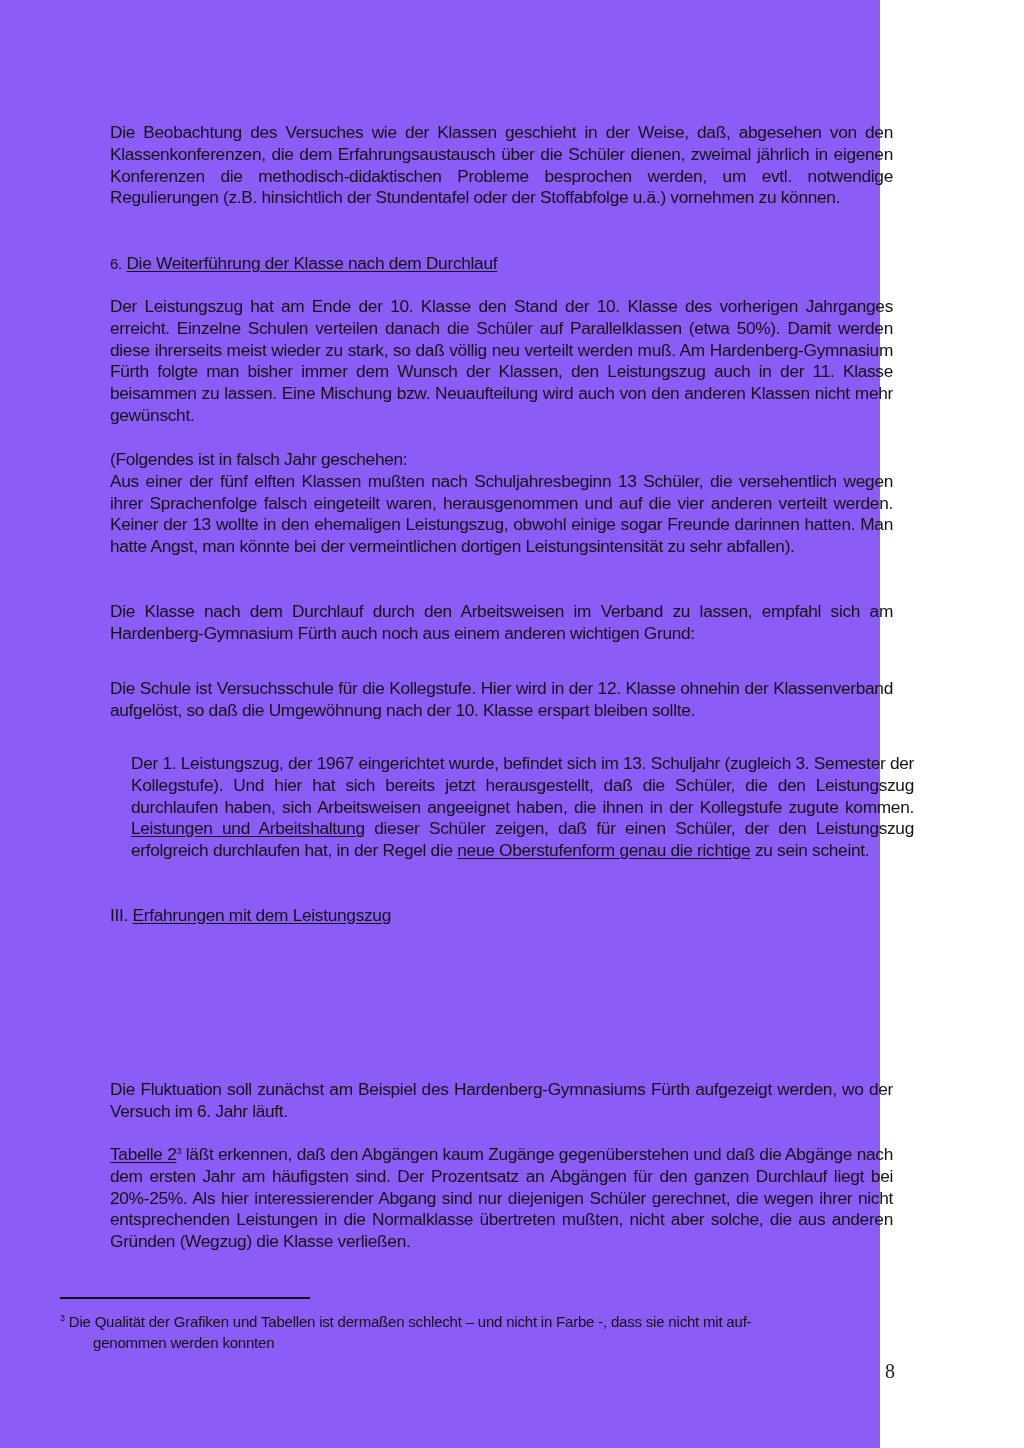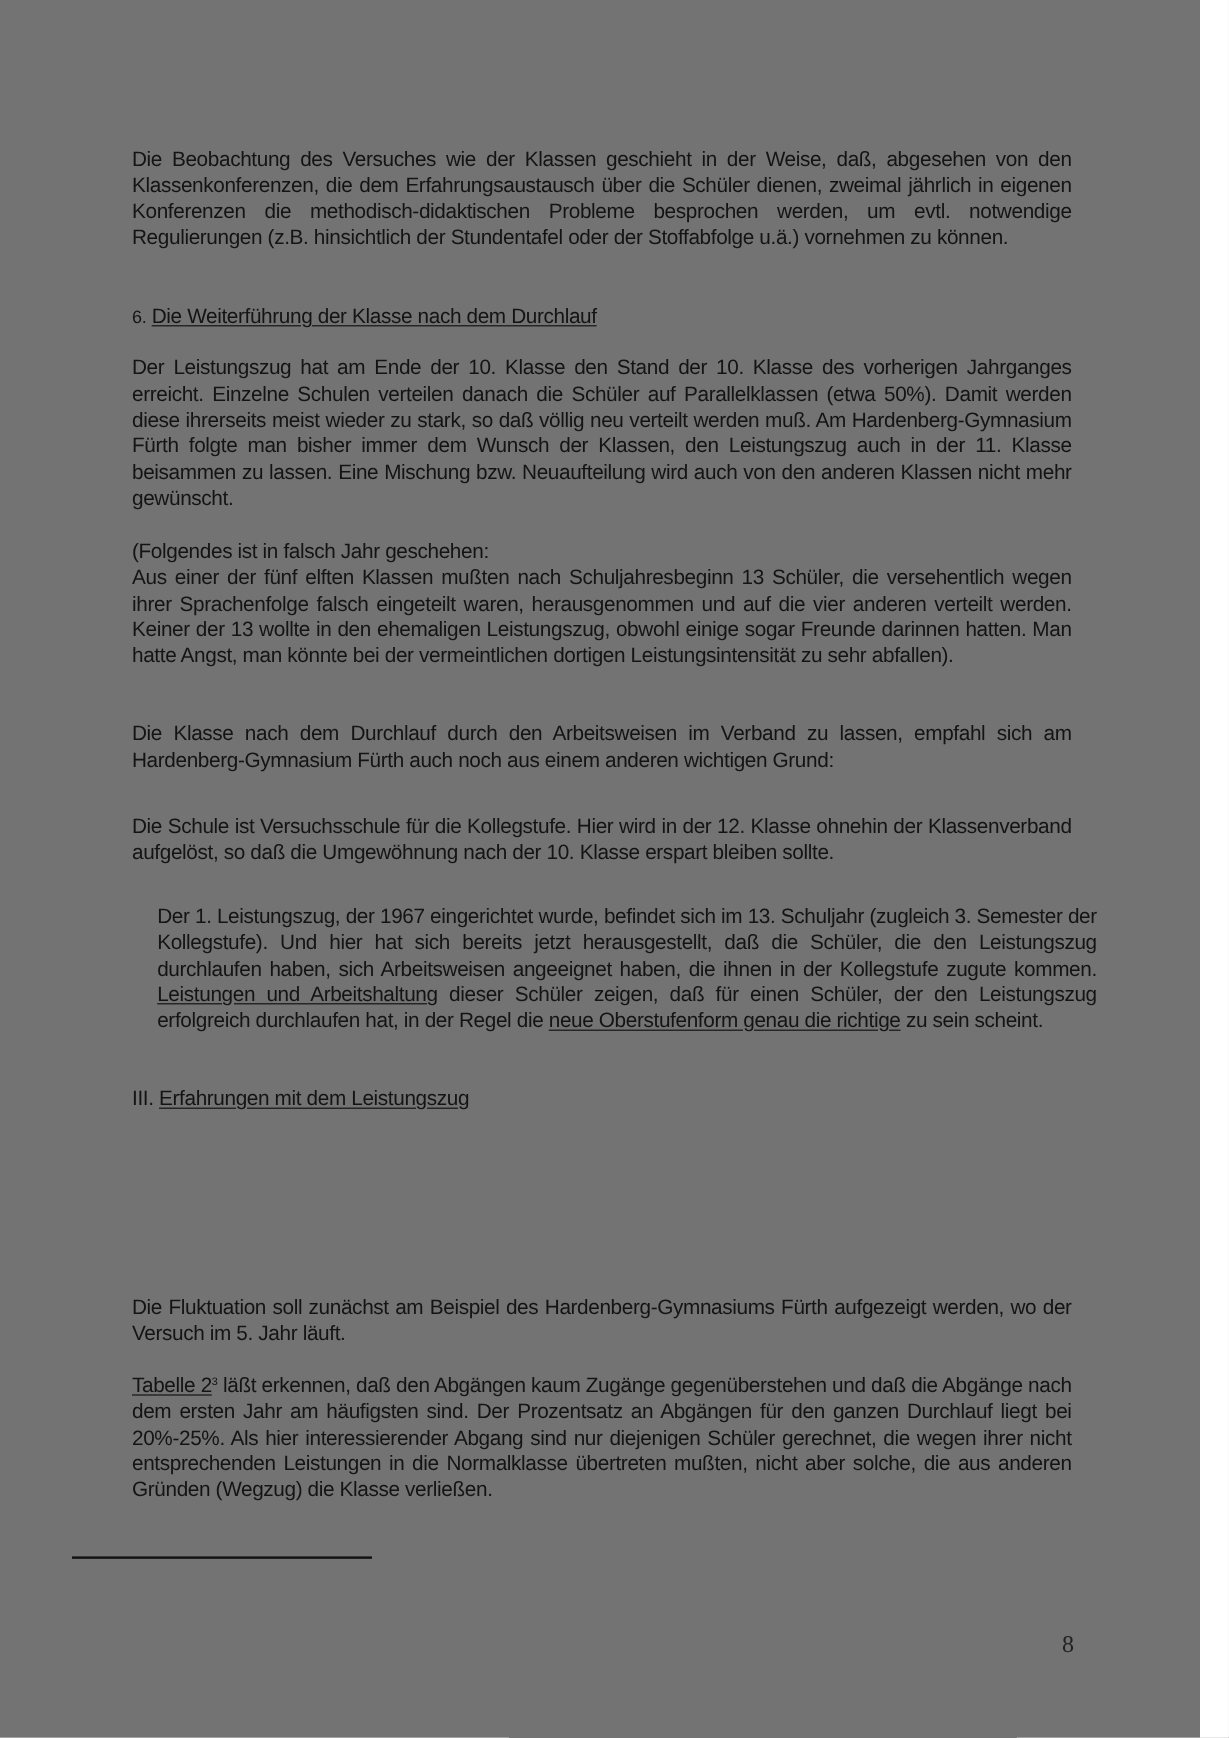--- a/index.html
+++ b/index.html
@@ -1,17 +1,17 @@
 <!DOCTYPE html>
 <html><head>
 <meta charset="utf-8">
 <style>
   html, body { margin: 0; padding: 0; background: #ffffff; }
   body { width: 1024px; height: 1448px; position: relative; overflow: hidden; }
-  .page { position: absolute; left: 0; top: 0; width: 1000px; height: 1448px; background: #737373; }
+  .page { position: absolute; left: 0; top: 0; width: 880px; height: 1448px; background: #8b5cf6; }
   .p { position: absolute; left: 110px; width: 783px;
     font-family: "Liberation Sans", sans-serif; font-size: 17.3px; line-height: 21.8px;
     color: #141414; text-align: justify; letter-spacing: -0.3px; margin: 0; }
   .u { text-decoration: underline; text-underline-offset: 2px; }
   .small-num { font-size: 15px; }
   .footnote-rule { position: absolute; left: 60px; top: 1297px; width: 250px; height: 1.5px; background: #111; }
   .footnote { position: absolute; left: 60px; top: 1311px; width: 830px;
     font-family: "Liberation Sans", sans-serif; font-size: 15px; line-height: 21px; color: #141414; letter-spacing: -0.2px; }
   .footnote .fn-body { display: inline; }
   .footnote .indent { padding-left: 33px; display: block; }
@@ -46,23 +46,27 @@
     <span>Der 1. Leistungszug, der 1967 eingerichtet wurde, befindet sich im 13. Schuljahr (zugleich 3. Semester der Kollegstufe). Und hier hat sich bereits jetzt herausgestellt, daß die Schüler, die den Leistungszug durchlaufen haben, sich Arbeitsweisen angeeignet haben, die ihnen in der Kollegstufe zugute kommen. </span><span class="u">Leistungen und Arbeitshaltung</span><span> dieser Schüler zeigen, daß für einen Schüler, der den Leistungszug erfolgreich durchlaufen hat, in der Regel die </span><span class="u">neue Oberstufenform genau die richtige</span><span> zu sein scheint.</span>
   </div>
 
   <div class="p" style="top:905px;">
     <span>III.</span>
     <span class="u">Erfahrungen mit dem Leistungszug</span>
   </div>
 
 
 
-  <p class="p" style="top:1079px;">Die Fluktuation soll zunächst am Beispiel des Hardenberg-Gymnasiums Fürth aufgezeigt werden, wo der Versuch im 5. Jahr läuft.</p>
+  <p class="p" style="top:1079px;">Die Fluktuation soll zunächst am Beispiel des Hardenberg-Gymnasiums Fürth aufgezeigt werden, wo der Versuch im 6. Jahr läuft.</p>
 
   <div class="p" style="top:1144px;">
     <span class="u">Tabelle 2</span><sup>3</sup><span> läßt erkennen, daß den Abgängen kaum Zugänge gegenüberstehen und daß die Abgänge nach dem ersten Jahr am häufigsten sind. Der Prozentsatz an Abgängen für den ganzen Durchlauf liegt bei 20%-25%. Als hier interessierender Abgang sind nur diejenigen Schüler gerechnet, die wegen ihrer nicht entsprechenden Leistungen in die Normalklasse übertreten mußten, nicht aber solche, die aus anderen Gründen (Wegzug) die Klasse verließen.</span>
   </div>
 
   <div class="footnote-rule"></div>
 
+  <div class="footnote">
+    <sup>3</sup><span class="fn-body"> Die Qualität der Grafiken und Tabellen ist dermaßen schlecht – und nicht in Farbe -, dass sie nicht mit auf-</span>
+    <span class="indent">genommen werden konnten</span>
+  </div>
 
   <div class="page-number">8</div>
 </div>
 
 </body></html>

